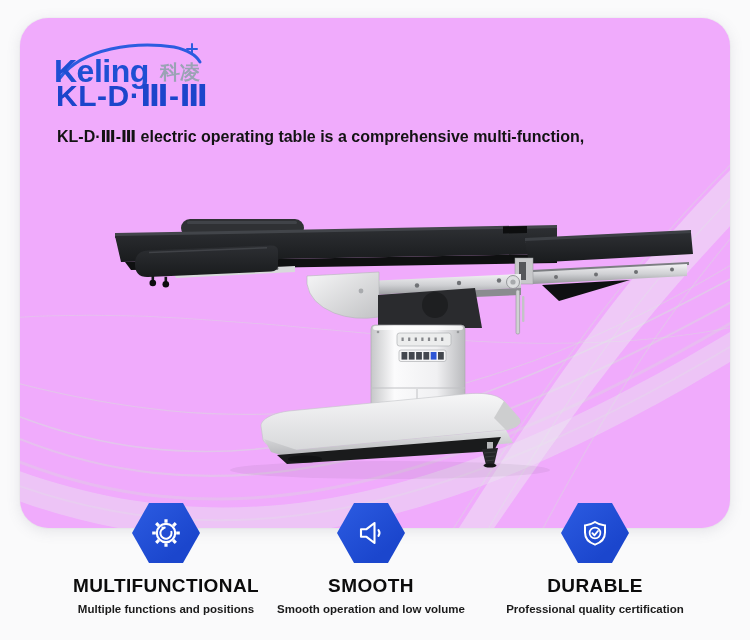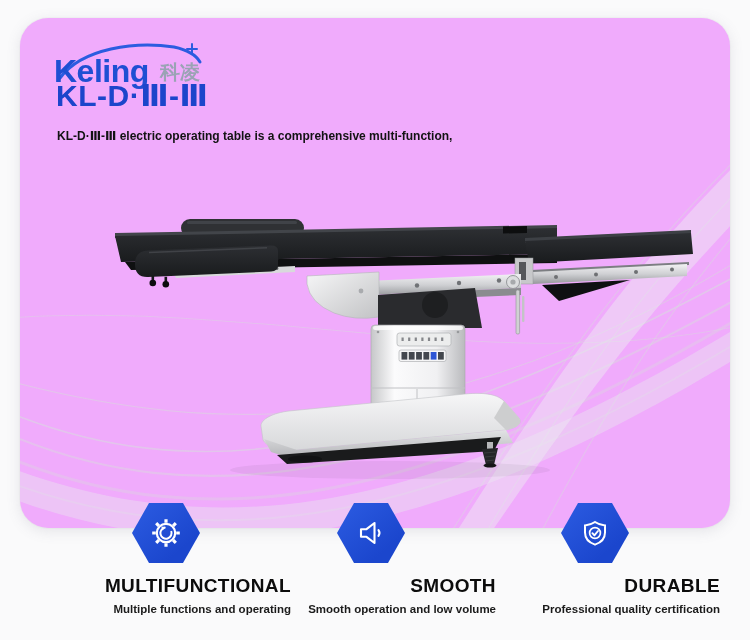--- a/index.html
+++ b/index.html
@@ -6,23 +6,23 @@
   body{width:750px;height:640px;background:#fafafb;font-family:"Liberation Sans","DejaVu Sans",sans-serif;}
   .page{position:relative;width:750px;height:640px;overflow:hidden;background:#fafafb;}
   .card{position:absolute;left:20px;top:18px;width:710px;height:510px;background:#f0abfc;
         border-radius:28px;box-shadow:0 3px 14px rgba(110,115,130,.16),0 0 0 1px rgba(0,0,0,.02);overflow:hidden;}
   .waves{position:absolute;left:0;top:0;width:100%;height:100%;}
   .logo{position:absolute;left:32px;top:22px;width:210px;height:52px;}
   .logo-en{font-family:"Liberation Sans","DejaVu Sans",sans-serif;font-weight:bold;font-size:32px;letter-spacing:-0.5px;}
   .logo-cn{font-family:"DejaVu Sans","Liberation Sans",sans-serif;font-weight:bold;font-size:20px;}
   .model{position:absolute;left:36px;top:60px;font-size:30px;font-weight:bold;color:#1c45cb;letter-spacing:.5px;
          font-family:"Liberation Sans","DejaVu Sans",sans-serif;}
-  .desc{position:absolute;left:37px;top:110px;font-size:12px;font-weight:bold;color:#131313;line-height:17px;}
+  .desc{position:absolute;left:37px;top:110px;font-size:16px;font-weight:bold;color:#131313;line-height:17px;}
   .table-img{position:absolute;left:25px;top:174px;width:660px;height:295px;}
-  .feature{position:absolute;top:503px;width:250px;text-align:right;transform:translateX(-50%);}
+  .feature{position:absolute;top:503px;width:250px;text-align:center;transform:translateX(-50%);}
   .f1{left:166px;} .f2{left:371px;} .f3{left:595px;}
   .hex{width:68px;height:60px;margin:0 auto;display:flex;align-items:center;justify-content:center;
        background:linear-gradient(140deg,#2c5ce2 0%,#1b46cd 75%);
        clip-path:polygon(25% 0,75% 0,100% 50%,75% 100%,25% 100%,0 50%);}
   .hex svg{width:34px;height:34px;}
   .f-title{margin-top:12px;font-size:19px;font-weight:bold;letter-spacing:.4px;color:#0c0c0c;}
   .f-sub{margin-top:6px;font-size:11.5px;font-weight:bold;color:#1b1b1b;}
 </style>
 </head>
 <body>
@@ -202,21 +202,21 @@
               <line x1="7.2" y1="7.2" x2="9.8" y2="9.8"></line>
             <line x1="-7.2" y1="7.2" x2="-9.8" y2="9.8"></line>
               <line x1="7.2" y1="-7.2" x2="9.8" y2="-9.8"></line>
           </g>
           <path d="M5.2,-2 A5.6,5.6 0 1 1 -0.6,-5.5" stroke-width="2"></path>
         </g>
         <polygon points="-4.8,-6.6 -0.2,-6 -3.4,-2.4" fill="#ffffff"></polygon>
       </svg>
     </div>
     <div class="f-title">MULTIFUNCTIONAL</div>
-    <div class="f-sub">Multiple functions and operating</div>
+    <div class="f-sub">Multiple functions and positions</div>
   </div>
 
   <div class="feature f2">
     <div class="hex">
       <svg viewBox="-17 -17 34 34">
         <g stroke="#ffffff" fill="none" stroke-width="2.1" stroke-linejoin="round">
           <path d="M-10,-3.8 L-4.5,-3.8 L3.5,-10 L3.5,10 L-4.5,3.8 L-10,3.8 Z"></path>
           <path d="M7.5,-2.8 A4.8,4.8 0 0 1 7.5,2.8" stroke-linecap="round"></path>
         </g>
       </svg>

